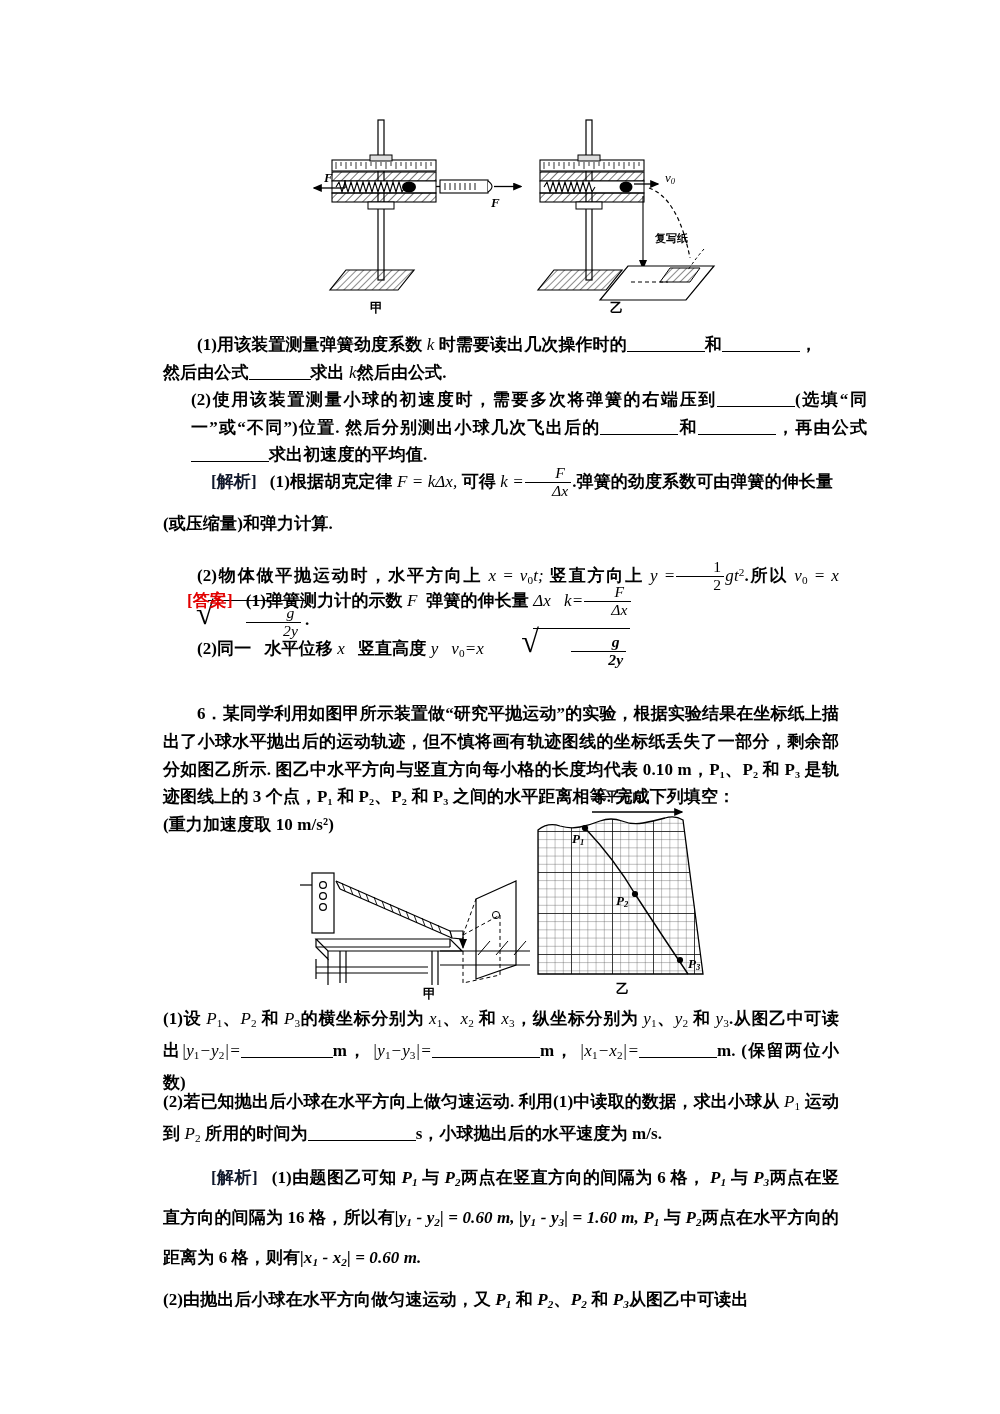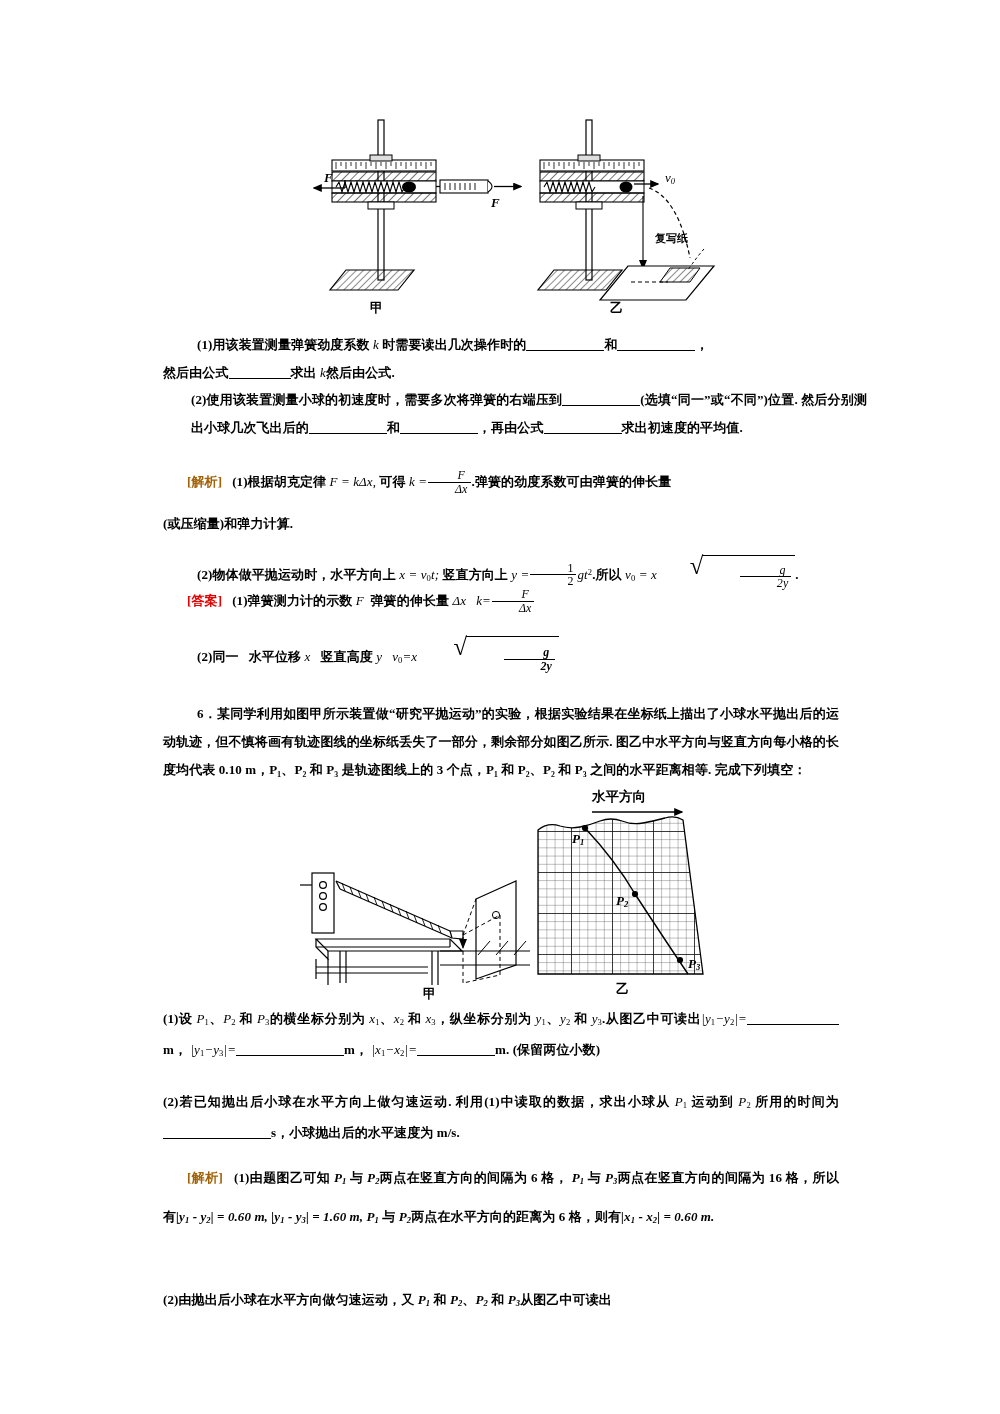--- a/index.html
+++ b/index.html
@@ -6,39 +6,39 @@
   body{
     width:1000px;height:1414px;position:relative;overflow:hidden;
     font-family:"Liberation Serif","DejaVu Serif",serif;
     color:#000;
   }
   .page{position:absolute;left:0;top:0;width:1000px;height:1414px;}
 
   
   .para{
     position:absolute;
-    font-size:13px;
+    font-size:17px;
     line-height:27.6px;
     font-weight:bold;
     letter-spacing:0.1px;
     text-align:justify;
     text-justify:inter-ideograph;
   }
   .indent{text-indent:34px;}
   .blk{display:block;}
   .hang{text-indent:0;}
 
   
   .bl{display:inline-block;border-bottom:1.6px solid #000;vertical-align:-2px;height:15px;}
   .bl-s{width:62px;}
   .bl-m{width:78px;}
   .bl-l{width:92px;}
   .bl-xl{width:108px;}
 
-  .lbl-jx{color:#a16207;font-weight:bold;}
+  .lbl-jx{color:#0f172a;font-weight:bold;margin-left:24px;}
   .lbl-da{color:#e20000;font-weight:bold;}
 
   
   .it{font-style:italic;font-family:"Liberation Serif","DejaVu Serif",serif;font-weight:normal;}
   .itb{font-style:italic;font-weight:bold;}
   .mn{font-weight:normal;font-style:normal;}
   sub{font-size:.66em;vertical-align:-.28em;}
   sup{font-size:.66em;vertical-align:.45em;}
 
   
@@ -249,34 +249,35 @@
 
   <div class="para" style="left:163px;top:580px;width:676px;line-height:42px;">
     <span class="indent blk" style="text-indent:24px;">
       <span class="lbl-da">[答案]</span>&nbsp;&nbsp;
       <span>(1)弹簧测力计的示数</span>
       <span class="it">F</span>&nbsp;
       <span>弹簧的伸长量</span>
       <span class="it">Δx</span>&nbsp;&nbsp;
       <span class="it">k=</span><span class="frac"><span class="num">F</span><span class="den">Δx</span></span>
     </span>
-    <span class="indent blk" style="margin-top:14px;">
+    <span class="indent blk" style="margin-top:6px;">
       <span>(2)同一</span>&nbsp;&nbsp;
       <span>水平位移</span>
       <span class="it">x</span>&nbsp;&nbsp;
       <span>竖直高度</span>
       <span class="it">y</span>&nbsp;&nbsp;
       <span class="it">v<sub class="mn">0</sub>=x</span>&nbsp;<span class="sqrt"><span class="radsym">√</span><span class="vinc"><span class="frac"><span class="num" style="font-weight:bold;">g</span><span class="den" style="font-weight:bold;">2y</span></span></span></span>
     </span>
   </div>
 
   <div class="para" style="left:163px;top:700px;width:676px;line-height:27.8px;">
     <span class="indent blk">
       <span>6．</span><span>某同学利用如图甲所示装置做“研究平抛运动”的实验，根据实验结果在坐标纸上描出了小球水平抛出后的运动轨迹，但不慎将画有轨迹图线的坐标纸丢失了一部分，剩余部分如图乙所示. 图乙中水平方向与竖直方向每小格的长度均代表 0.10 m，P₁、P₂ 和 P₃ 是轨迹图线上的 3 个点，P₁ 和 P₂、P₂ 和 P₃ 之间的水平距离相等. 完成下列填空：</span>
     </span>
+    <span class="blk hang">(重力加速度取 10 m/s²)</span>
   </div>
 
   <div class="fig" style="left:300px;top:855px;width:230px;height:145px;">
     <svg width="230" height="145" viewBox="0 0 230 145">
       <g stroke="#000" fill="none" stroke-width="1.2">
 
         <rect x="12" y="18" width="22" height="60" fill="#fff"></rect>
         <line x1="0" y1="30" x2="12" y2="30"></line>
         <circle cx="23" cy="30" r="3.4"></circle>
         <circle cx="23" cy="41" r="3.4"></circle>

